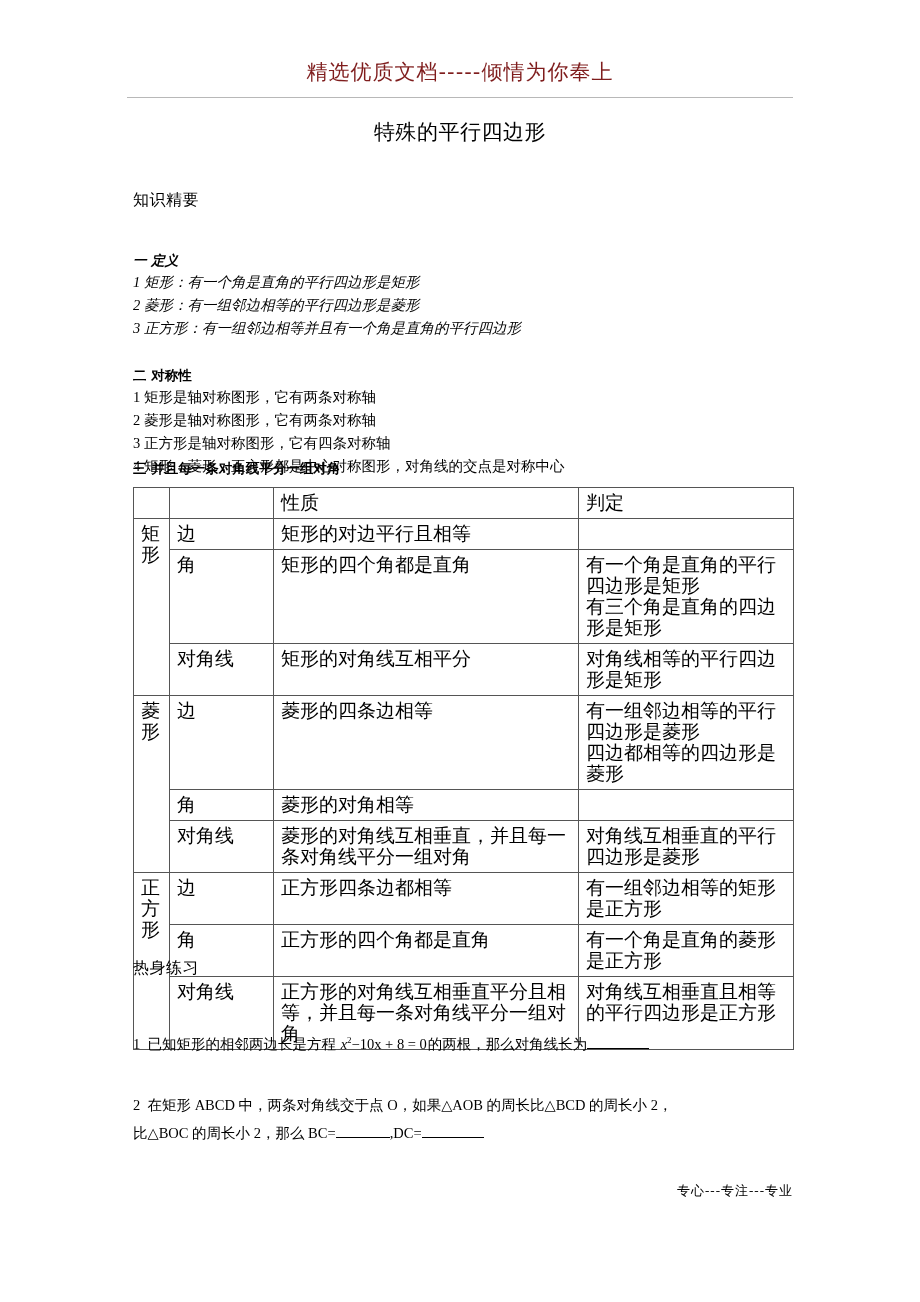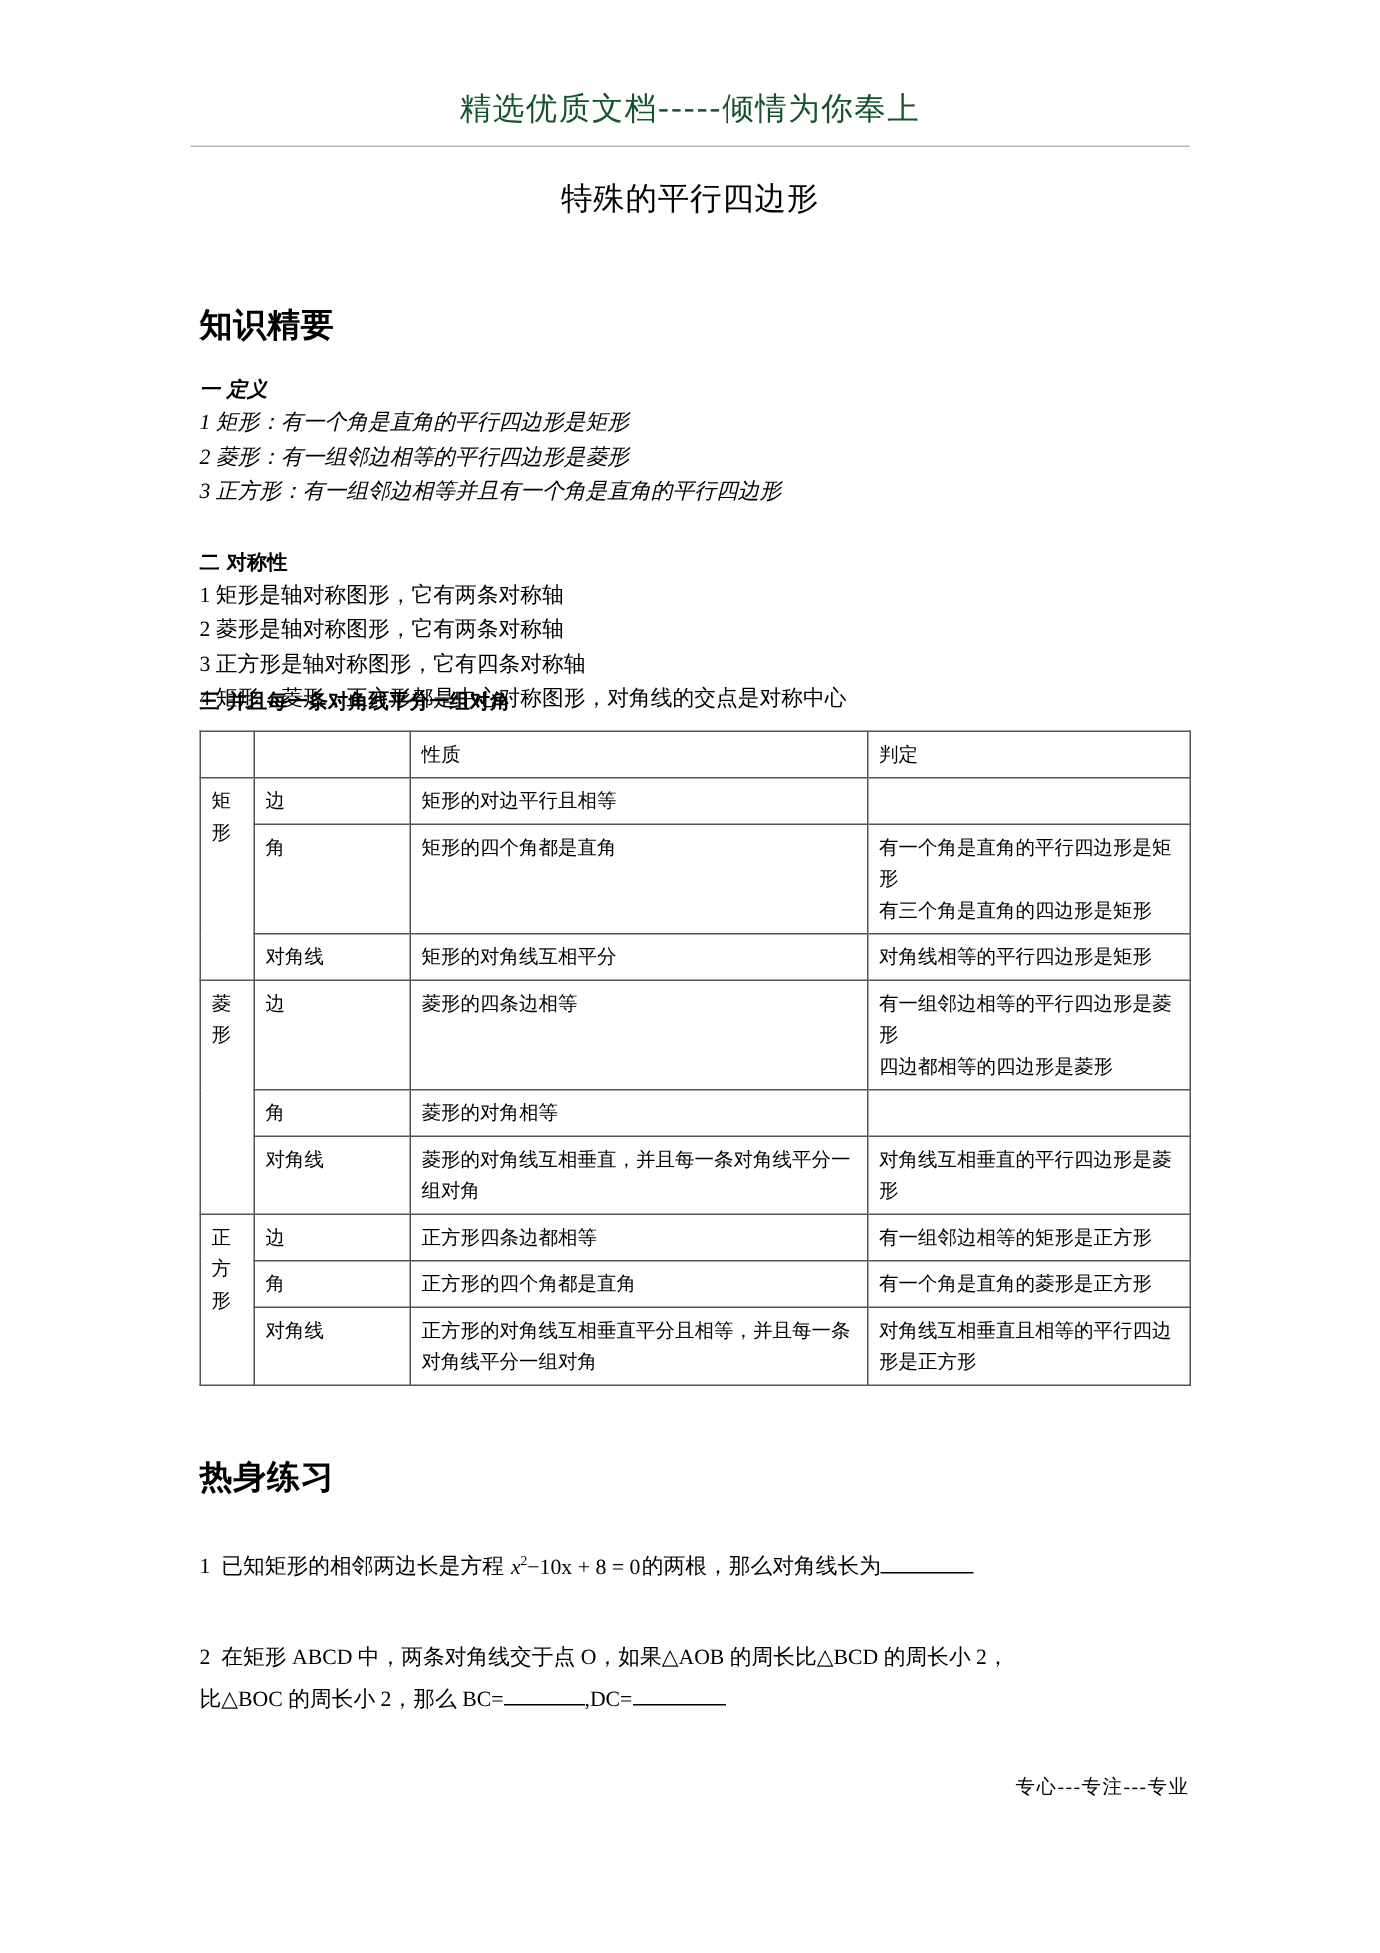--- a/index.html
+++ b/index.html
@@ -27,21 +27,21 @@
     position: absolute;
     left: 127px;
     top: 58px;
     width: 666px;
     text-align: center;
   }
   .doc-header-text {
     font-family: "DejaVu Sans", "Liberation Sans", sans-serif;
     font-size: 21px;
     letter-spacing: 1px;
-    color: #14532d;
+    color: #7f1d1d;
     line-height: 1.35;
   }
   .header-rule {
     position: absolute;
     left: 127px;
     top: 97px;
     width: 666px;
     height: 1px;
     background: #b8b8b8;
   }
@@ -56,24 +56,23 @@
     font-family: "DejaVu Sans", "Liberation Sans", sans-serif;
     font-weight: normal;
     font-size: 21px;
     letter-spacing: 0.5px;
   }
 
   
   .section-heading {
     position: absolute;
     font-family: "DejaVu Sans", "Liberation Sans", sans-serif;
-    font-weight: bold;
-    font-size: 22px;
+    font-weight: normal;
+    font-size: 16px;
     letter-spacing: 0.5px;
-    margin-top: 12px;
   }
   #heading-knowledge { left: 133px; top: 190px; }
   #heading-warmup    { left: 133px; top: 958px; }
 
   
   .kn-block {
     position: absolute;
     left: 133px;
     width: 690px;
   }
@@ -96,21 +95,21 @@
 
   
   .prop-table {
     position: absolute;
     left: 133px;
     top: 487px;
     width: 660px;
     border-collapse: collapse;
     table-layout: fixed;
     font-family: "Liberation Serif", "DejaVu Serif", serif;
-    font-size: 13px;
+    font-size: 19px;
   }
   .prop-table td {
     border: 1px solid #555555;
     padding: 4px 7px 5px 7px;
     vertical-align: top;
     line-height: 21px;
   }
   .col-shape { width: 36px; }
   .col-aspect { width: 104px; }
   .col-prop { width: 305px; }

